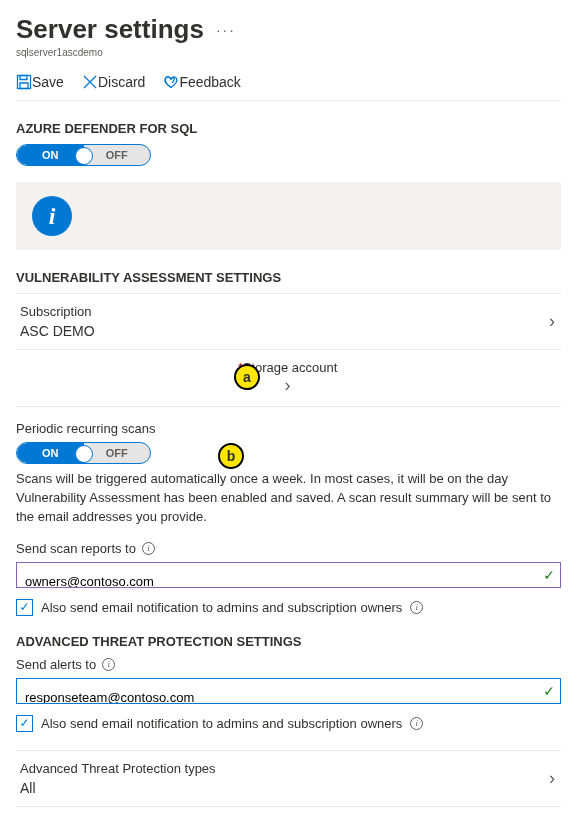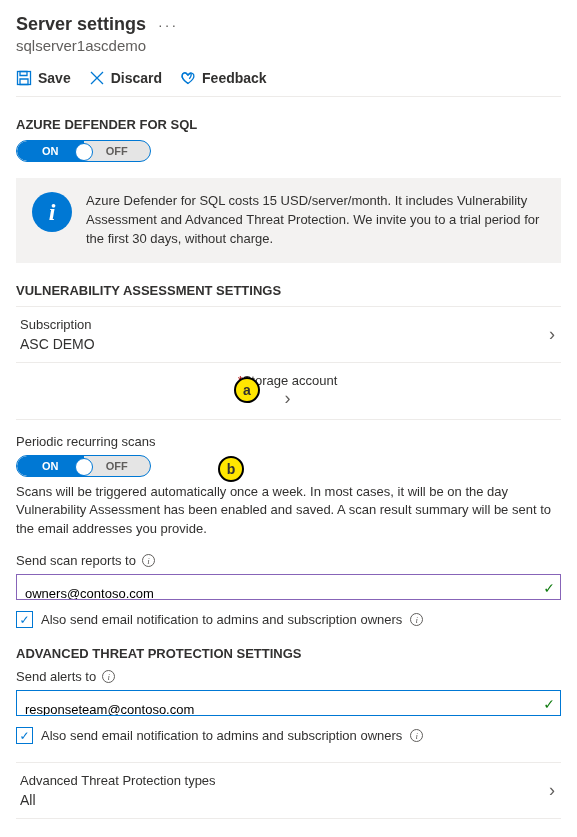--- a/index.html
+++ b/index.html
@@ -5,25 +5,25 @@
   * { box-sizing: border-box; margin: 0; padding: 0; }
   body {
     font-family: "Segoe UI", -apple-system, sans-serif;
     font-size: 13px;
     color: #323130;
     background: #fff;
     width: 577px;
     padding: 14px 16px;
   }
   .header-row { display: flex; align-items: center; gap: 12px; }
-  h1 { font-size: 18px; font-weight: 600; }
+  h1 { font-size: 26px; font-weight: 600; }
   .more-dots { font-size: 14px; letter-spacing: 2px; color: #605e5c; cursor: pointer; }
-  .subtitle { font-size: 15px; color: #605e5c; margin-top: 2px; }
+  .subtitle { font-size: 10px; color: #605e5c; margin-top: 2px; }
   .toolbar { display: flex; gap: 18px; margin: 16px 0 20px; border-bottom: 1px solid #edebe9; padding-bottom: 10px; }
-  .toolbar-btn { display: flex; align-items: flex-end; gap: 6px; color: #323130; font-size: 14px; cursor: pointer; font-weight: bold; }
+  .toolbar-btn { display: flex; align-items: flex-end; color: #323130; font-size: 14px; cursor: pointer; }
   .toolbar-btn svg { width: 16px; height: 16px; }
   .section-head { font-size: 13px; font-weight: 700; text-transform: uppercase; margin: 10px 0 8px; }
   .toggle {
     width: 135px; height: 22px; border: 1px solid #0078d4; border-radius: 11px;
     display: flex; align-items: center; cursor: pointer; user-select: none;
     position: relative; background: #e5e5e5; overflow: hidden;
   }
   .toggle .on-side, .toggle .off-side {
     flex: 1; display: flex; align-items: center; justify-content: center;
     font-size: 11px; font-weight: 600; height: 100%;
@@ -120,21 +120,20 @@
 </div>
 
 <div class="section-head">AZURE DEFENDER FOR SQL</div>
 <div class="toggle">
   <div class="on-side">ON</div>
   <div class="off-side">OFF</div>
 </div>
 
 <div class="info-box">
   <div class="info-icon">i</div>
-  <div class="info-text">Azure Defender for SQL costs 15 USD/server/month. It includes Vulnerability Assessment and Advanced Threat Protection. We invite you to a trial period for the first 30 days, without charge.</div>
 </div>
 
 <div class="section-head">VULNERABILITY ASSESSMENT SETTINGS</div>
 
 <div class="row">
   <div class="row-body">
     <div class="row-label">Subscription</div>
     <div class="row-value">ASC DEMO</div>
   </div>
   <div class="chevron">›</div>

